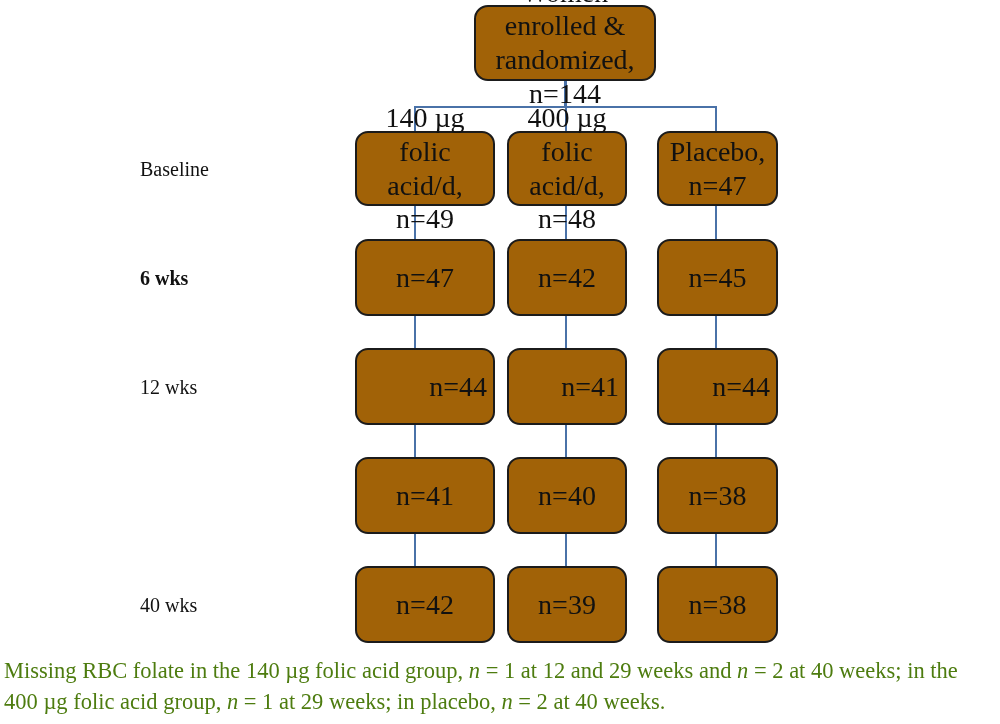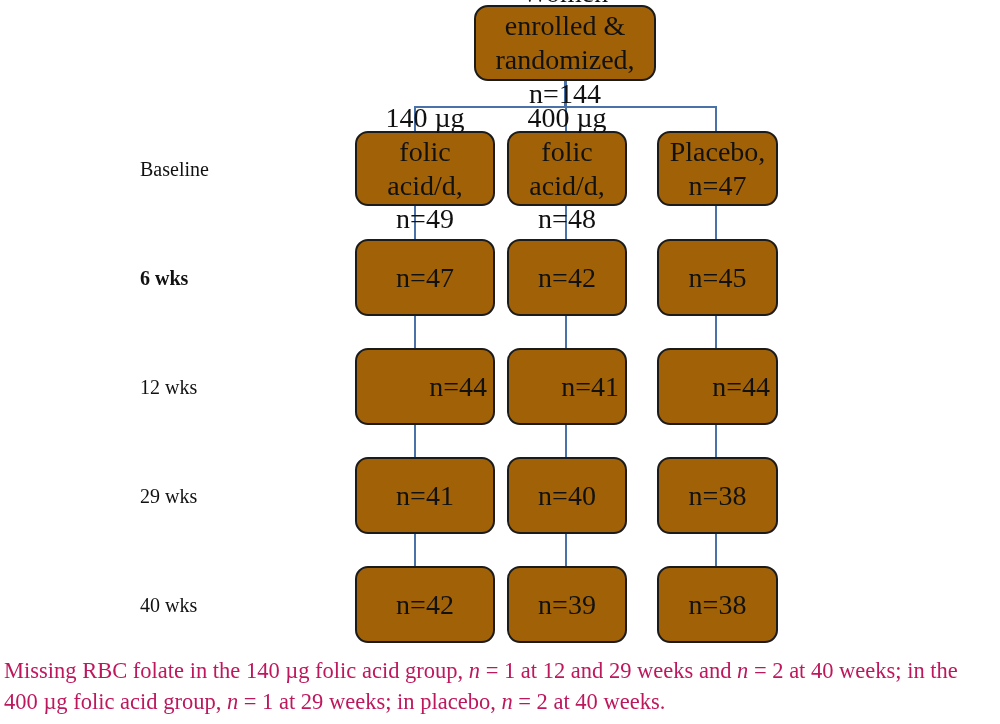--- a/index.html
+++ b/index.html
@@ -91,21 +91,21 @@
   .lbl-w40      { top: 594px; }
 
   
   #caption {
     position: absolute;
     left: 4px;
     top: 655px;
     width: 992px;
     font-size: 22.5px;
     line-height: 1.38;
-    color: #be185d;
+    color: #4d7c0f;
     text-align: left;
   }
   #caption .it { font-style: italic; }
 </style>
 </head>
 <body>
 
 <div id="diagram-root">
 
   <svg id="connector-layer" viewBox="0 0 1000 724" width="1000" height="724" xmlns="http://www.w3.org/2000/svg">
@@ -143,23 +143,20 @@
 
   <div class="stage-label lbl-baseline">
     <span>Baseline</span>
   </div>
   <div class="stage-label lbl-w6 emphasis">
     <span>6 wks</span>
   </div>
   <div class="stage-label lbl-w12">
     <span>12 wks</span>
   </div>
-  <div class="stage-label lbl-w29">
-    <span>29 wks</span>
-  </div>
   <div class="stage-label lbl-w40">
     <span>40 wks</span>
   </div>
 
   <div class="node-box col-1 row-baseline">
     <span class="node-text">140 µg folic
 acid/d, n=49</span>
   </div>
   <div class="node-box col-2 row-baseline">
     <span class="node-text">400 µg folic

